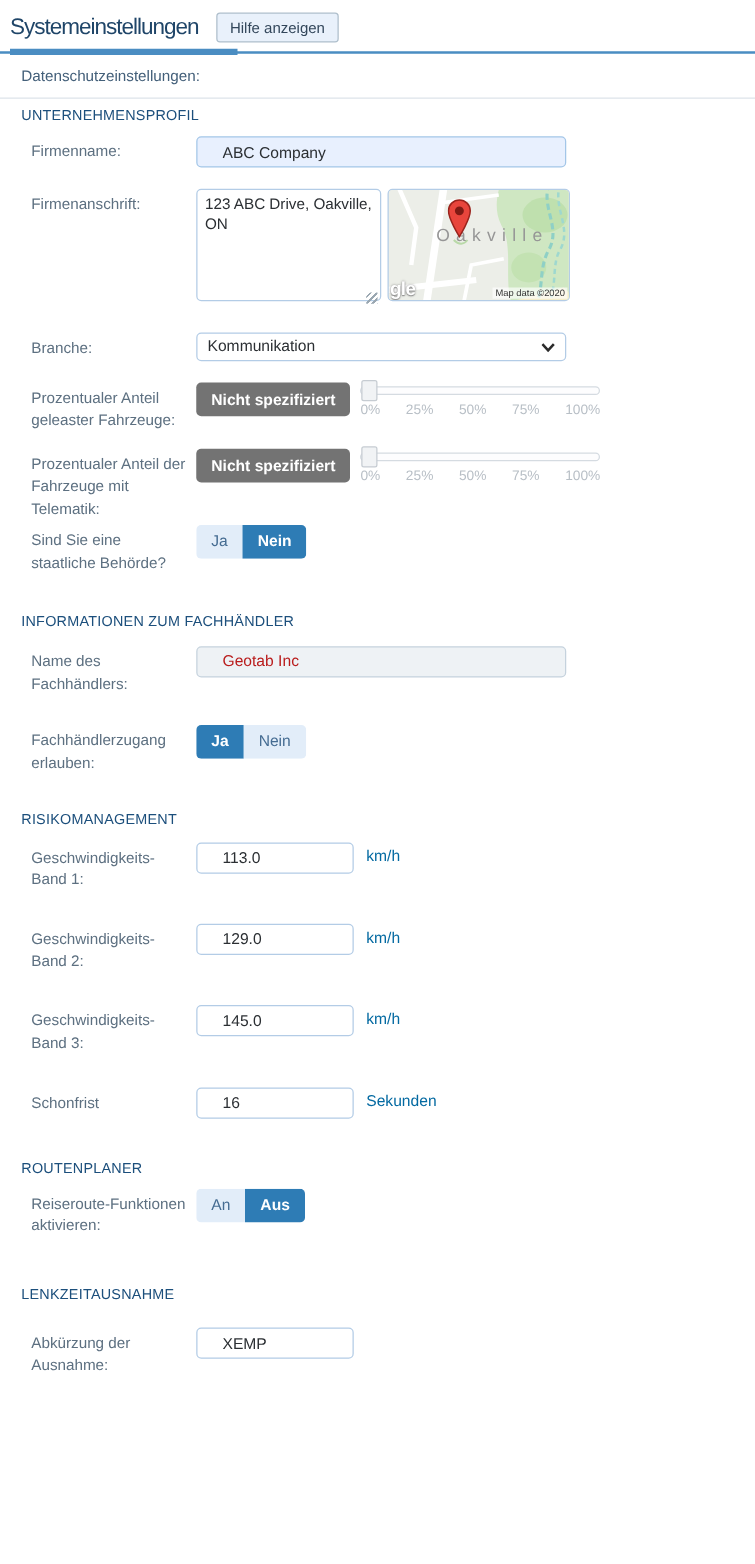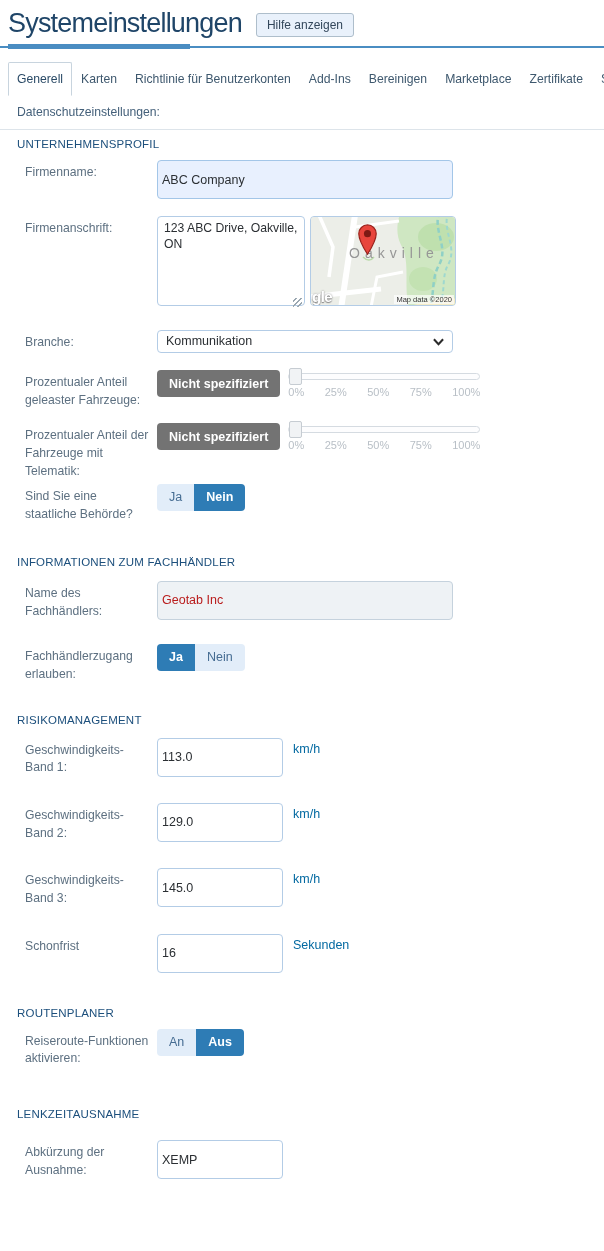--- a/index.html
+++ b/index.html
@@ -4,21 +4,21 @@
 <style>
   * { box-sizing: border-box; }
   html,body { margin:0; padding:0; background:#fff; }
   body { width:604px; height:1251px; overflow:hidden;
          font-family:"Liberation Sans", sans-serif; color:#333; }
 
   .page { position:relative; width:604px; height:1251px; background:#fff; }
 
   
   .header { display:flex; align-items:center; padding:8px 8px 0 8px; }
-  .page-title { font-size:27px; font-weight:400; letter-spacing:-0.8px; color:#1f4568; margin:0; }
+  .page-title { font-size:18px; font-weight:400; letter-spacing:-0.8px; color:#1f4568; margin:0; }
   .help-btn { margin-left:14px; margin-top:2px; font-size:12px; color:#33475b;
               background:#e9f1fb; border:1px solid #aebecb; border-radius:3px;
               padding:4px 10px; cursor:pointer; white-space:nowrap; }
 
   
   .accent { position:relative; height:6px; margin-top:5px; }
   .accent-thin  { position:absolute; top:2px; left:0; right:0; height:2px; background:#4a8dc2; }
   .accent-thick { position:absolute; top:0; left:8px; width:182px; height:5px; background:#4a8dc2; }
 
   
@@ -33,22 +33,22 @@
 
   
   .content { padding-left:17px; }
   .sec-title { margin-top:30px; font-size:11.5px; font-weight:normal; color:#1c4f7c; letter-spacing:0.2px; }
 
   .frow { display:flex; align-items:flex-start; margin-top:16px; }
   .flabel { flex:0 0 124px; margin-left:8px; font-size:12.2px; color:#5d7081; line-height:1.45; padding-top:4px; }
   .fctrl { margin-left:8px; display:flex; align-items:flex-start; }
 
   
-  .inp { height:39px; border:1px solid #b3cce6; border-radius:4px; background:#fff;
-         font-family:"Liberation Sans", sans-serif; font-size:12.5px; color:#2b2f33; padding:0 4px; }
+  .inp { height:25px; border:1px solid #b3cce6; border-radius:4px; background:#fff;
+         font-family:"Liberation Sans", sans-serif; font-size:12.5px; color:#2b2f33; padding:0 20px; }
   .inp.wide   { width:296px; }
   .inp.narrow { width:126px; }
   .inp.autofill { background:#e8f0fe; border-color:#a3c6e8; }
   .inp.disabled { background:#eef2f5; border-color:#c5d2dd; color:#b91c1c; }
 
   .unit { margin-left:10px; font-size:12.5px; color:#0369a1; line-height:23px; }
 
   
   .ta-wrap { position:relative; }
   textarea.addr { width:148px; height:90px; resize:none; border:1px solid #b3cce6; border-radius:4px;
@@ -94,30 +94,20 @@
 
   <div class="header">
     <h1 class="page-title">Systemeinstellungen</h1>
     <button class="help-btn">Hilfe anzeigen</button>
   </div>
   <div class="accent">
     <div class="accent-thin"></div>
     <div class="accent-thick"></div>
   </div>
 
-  <div class="tabs">
-    <div class="tab active">Generell</div>
-    <div class="tab">Karten</div>
-    <div class="tab">Richtlinie für Benutzerkonten</div>
-    <div class="tab">Add-Ins</div>
-    <div class="tab">Bereinigen</div>
-    <div class="tab">Marketplace</div>
-    <div class="tab">Zertifikate</div>
-    <div class="tab">Support</div>
-  </div>
 
   <div class="privacy">Datenschutzeinstellungen:</div>
   <div class="divider"></div>
 
   <div class="content">
 
     <div class="sec-title" style="margin-top:8px">UNTERNEHMENSPROFIL</div>
 
     <div class="frow" style="margin-top:10px">
       <div class="flabel">Firmenname:</div>

